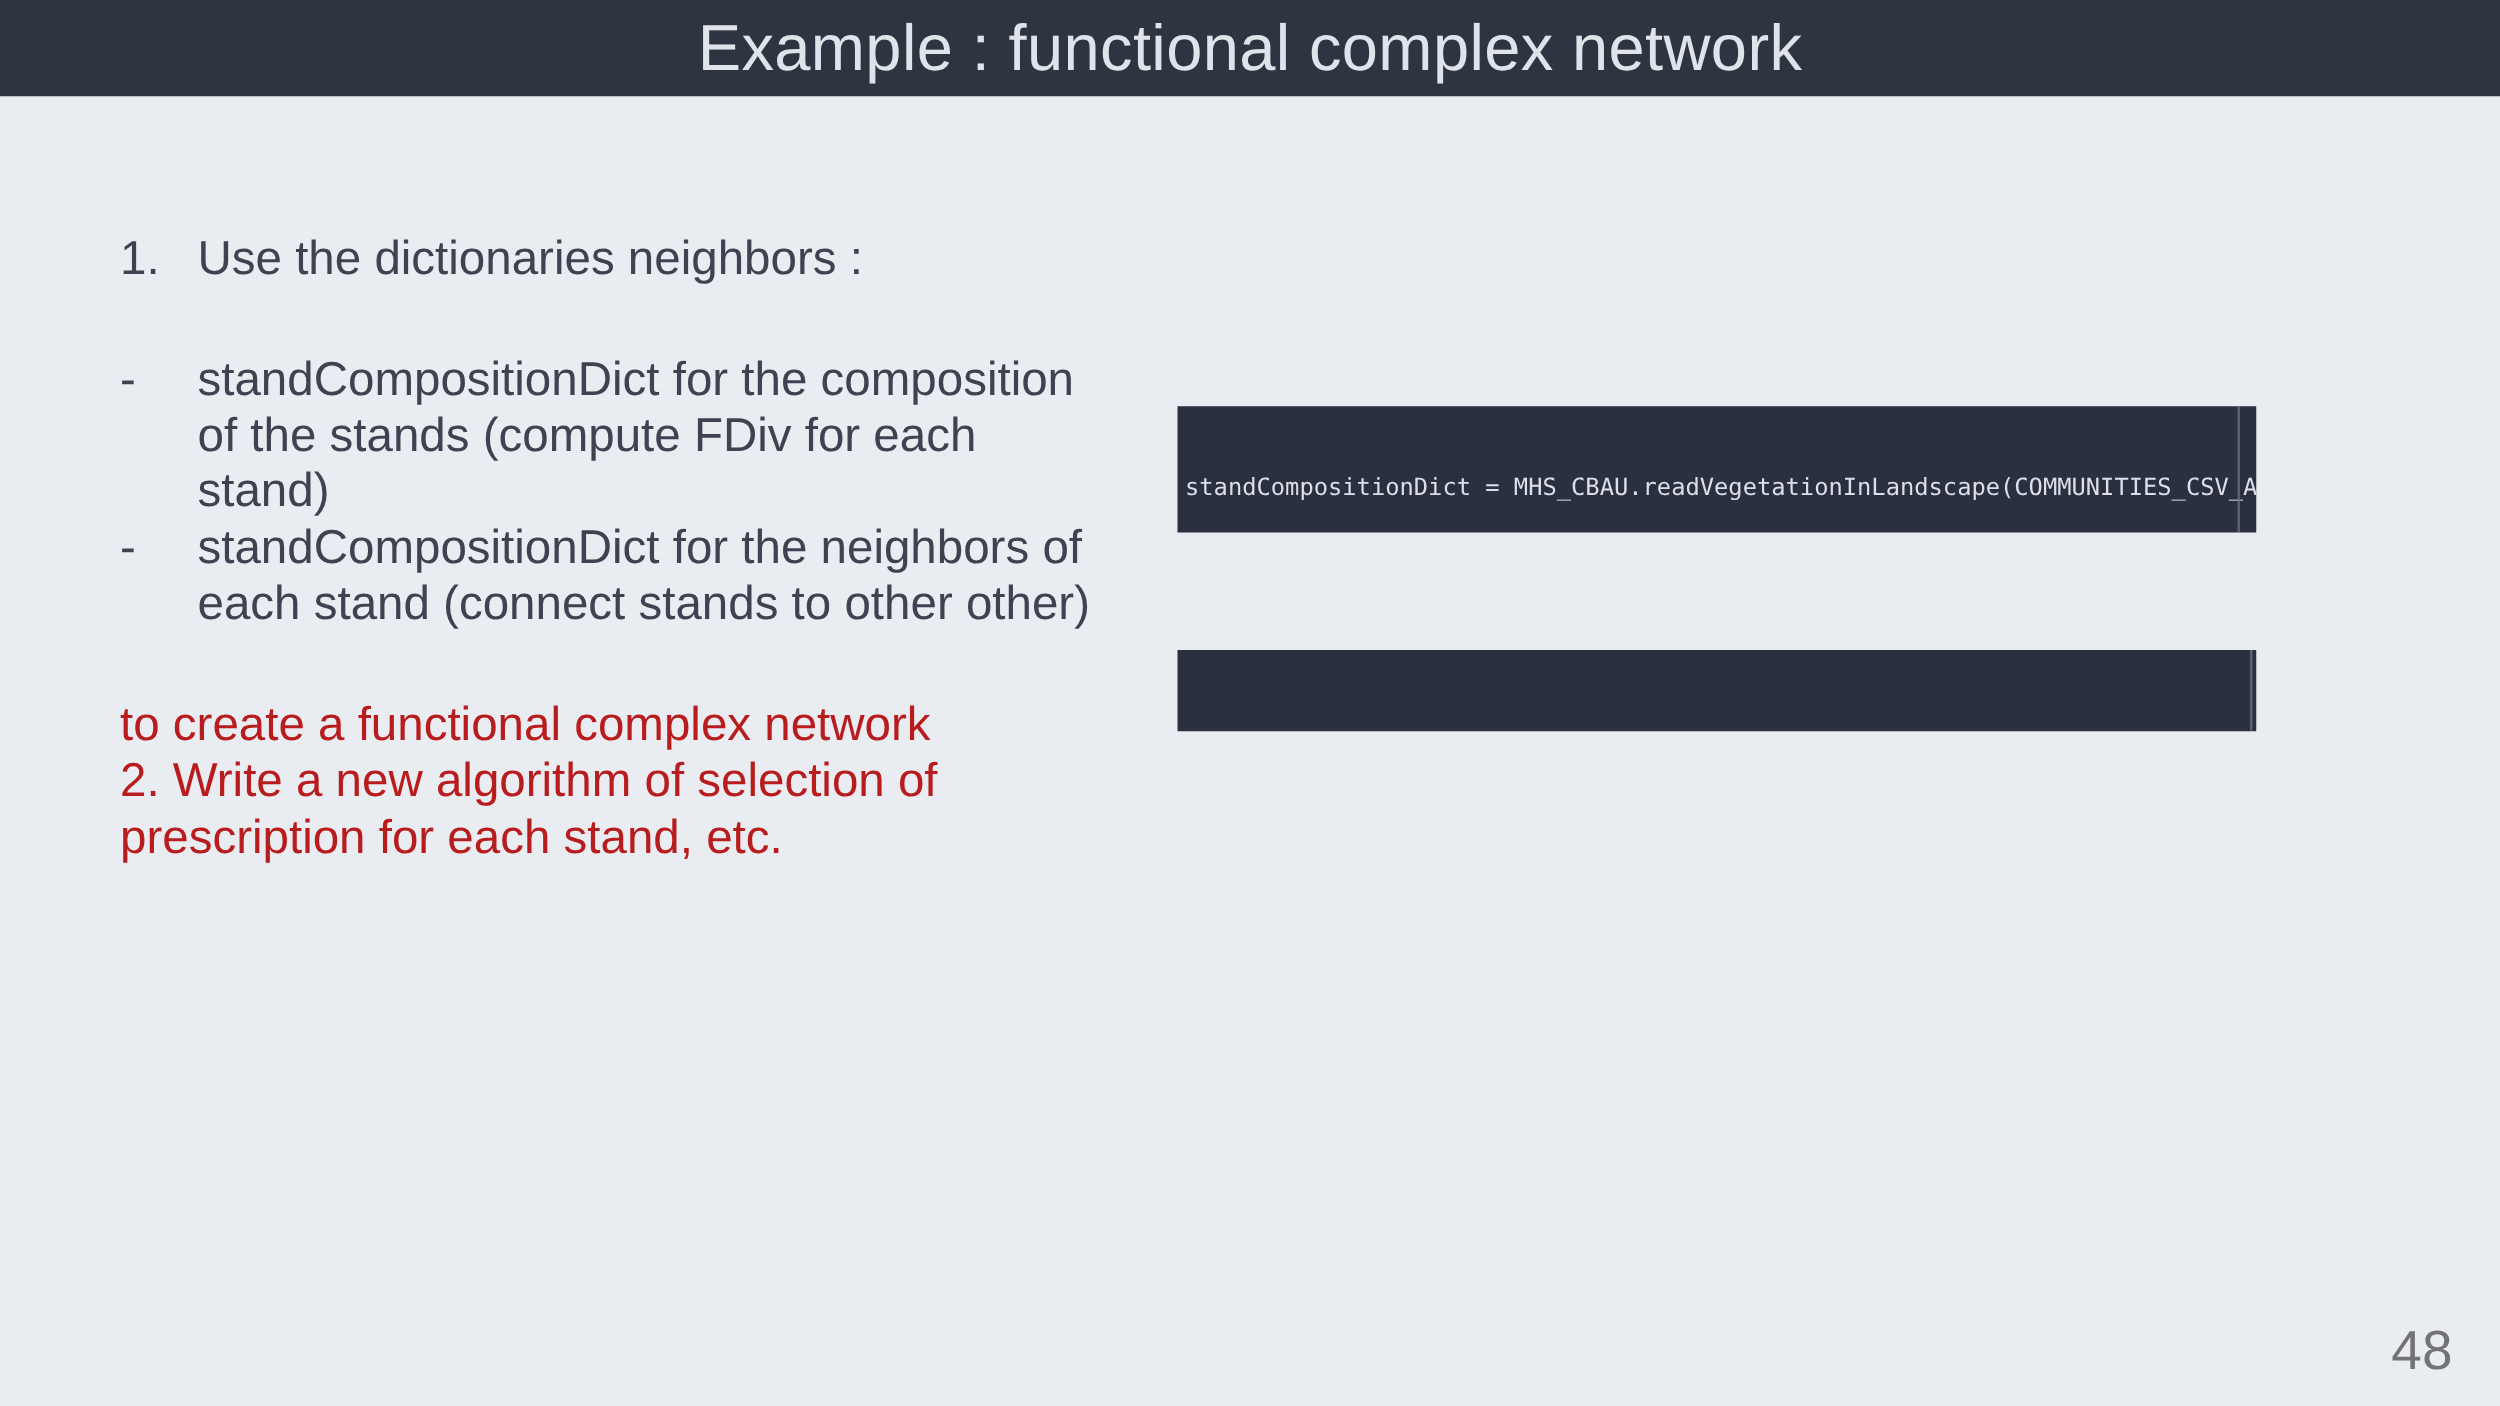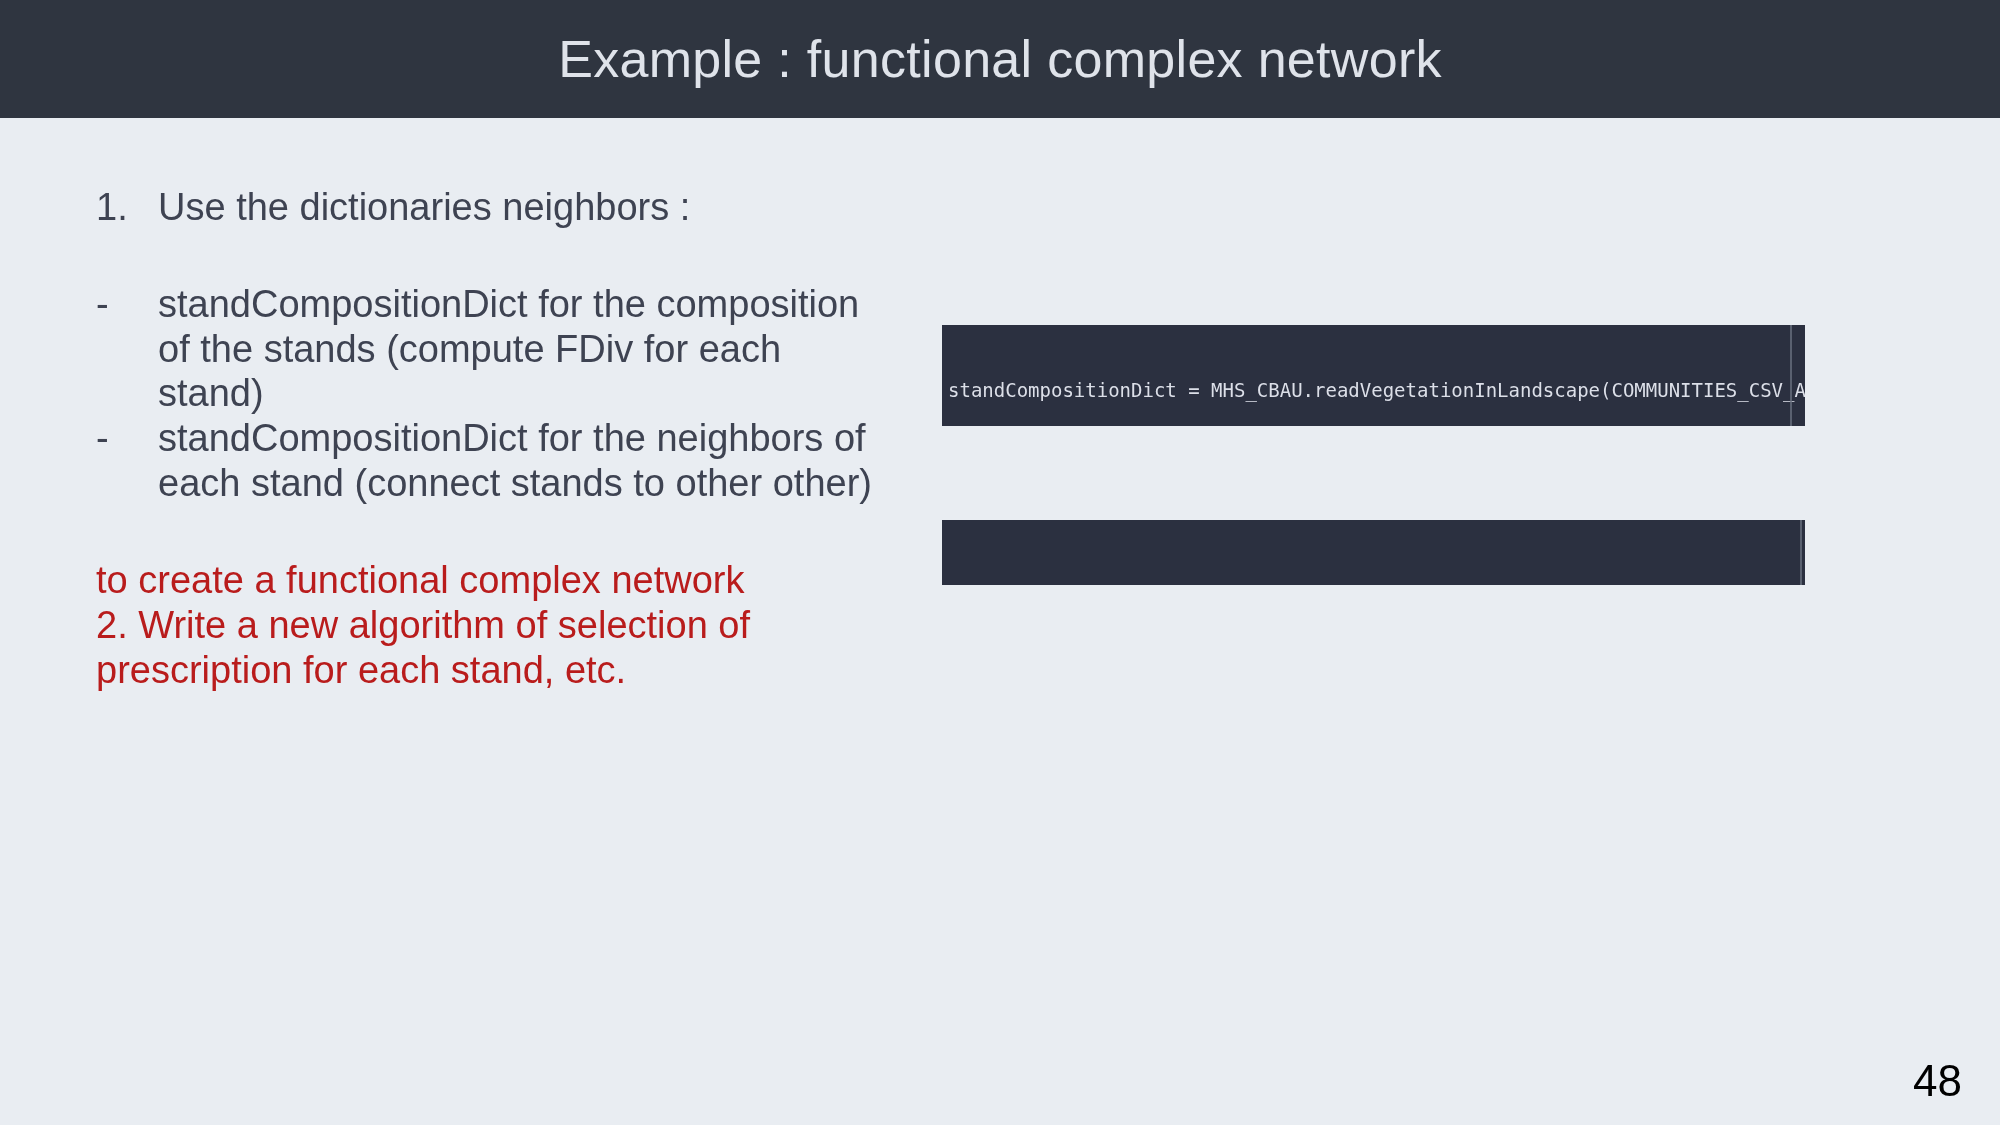--- a/index.html
+++ b/index.html
@@ -14,21 +14,21 @@
     overflow: hidden;
     position: relative;
   }
 
   
   .header-bar {
     position: absolute;
     left: 0;
     top: 0;
     width: 2000px;
-    height: 118px;
+    height: 77px;
     background: #2f3540;
     display: flex;
     align-items: center;
     justify-content: center;
   }
   .slide-title {
     color: #dfe3ea;
     font-size: 52px;
     font-weight: 300;
     letter-spacing: 0.3px;
@@ -138,21 +138,21 @@
     display: block;
   }
 
   
   .page-number {
     position: absolute;
     right: 38px;
     bottom: 22px;
     font-size: 44px;
     font-weight: 300;
-    color: #000000;
+    color: #737373;
     line-height: 1;
   }
 </style>
 </head>
 <body>
 
 <div class="header-bar">
   <div class="slide-title">Example : functional complex network</div>
 </div>
 

